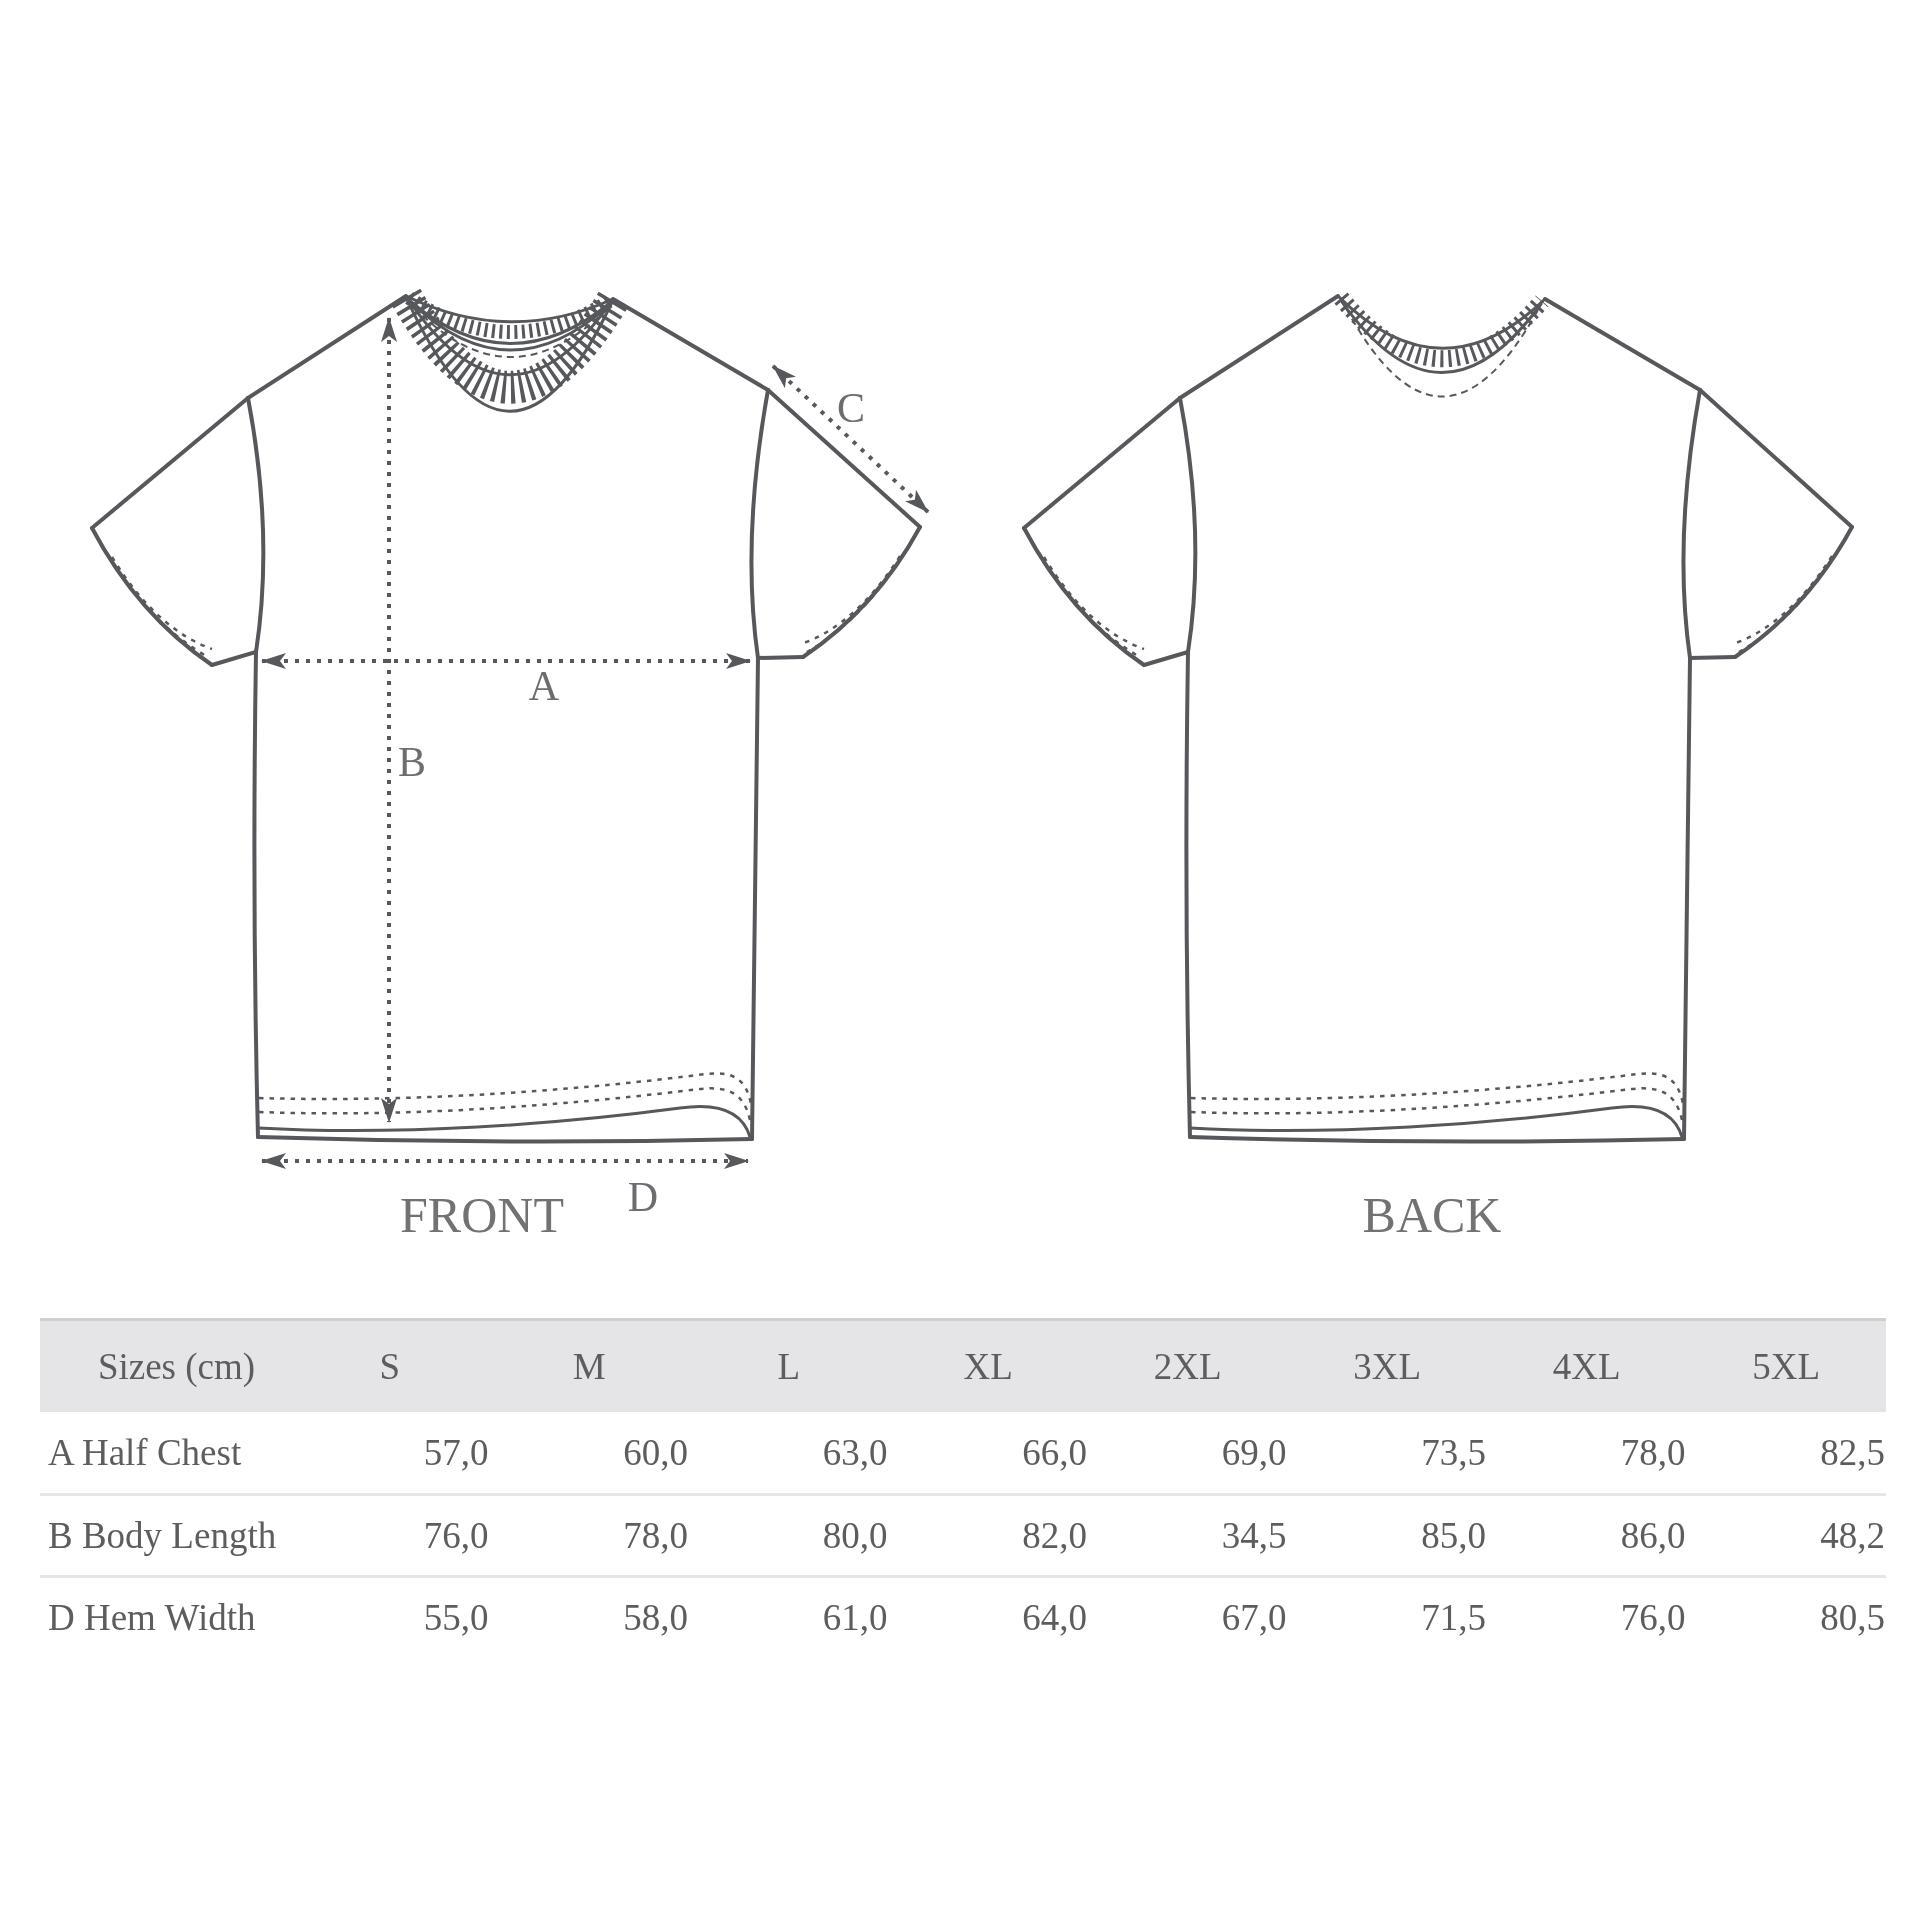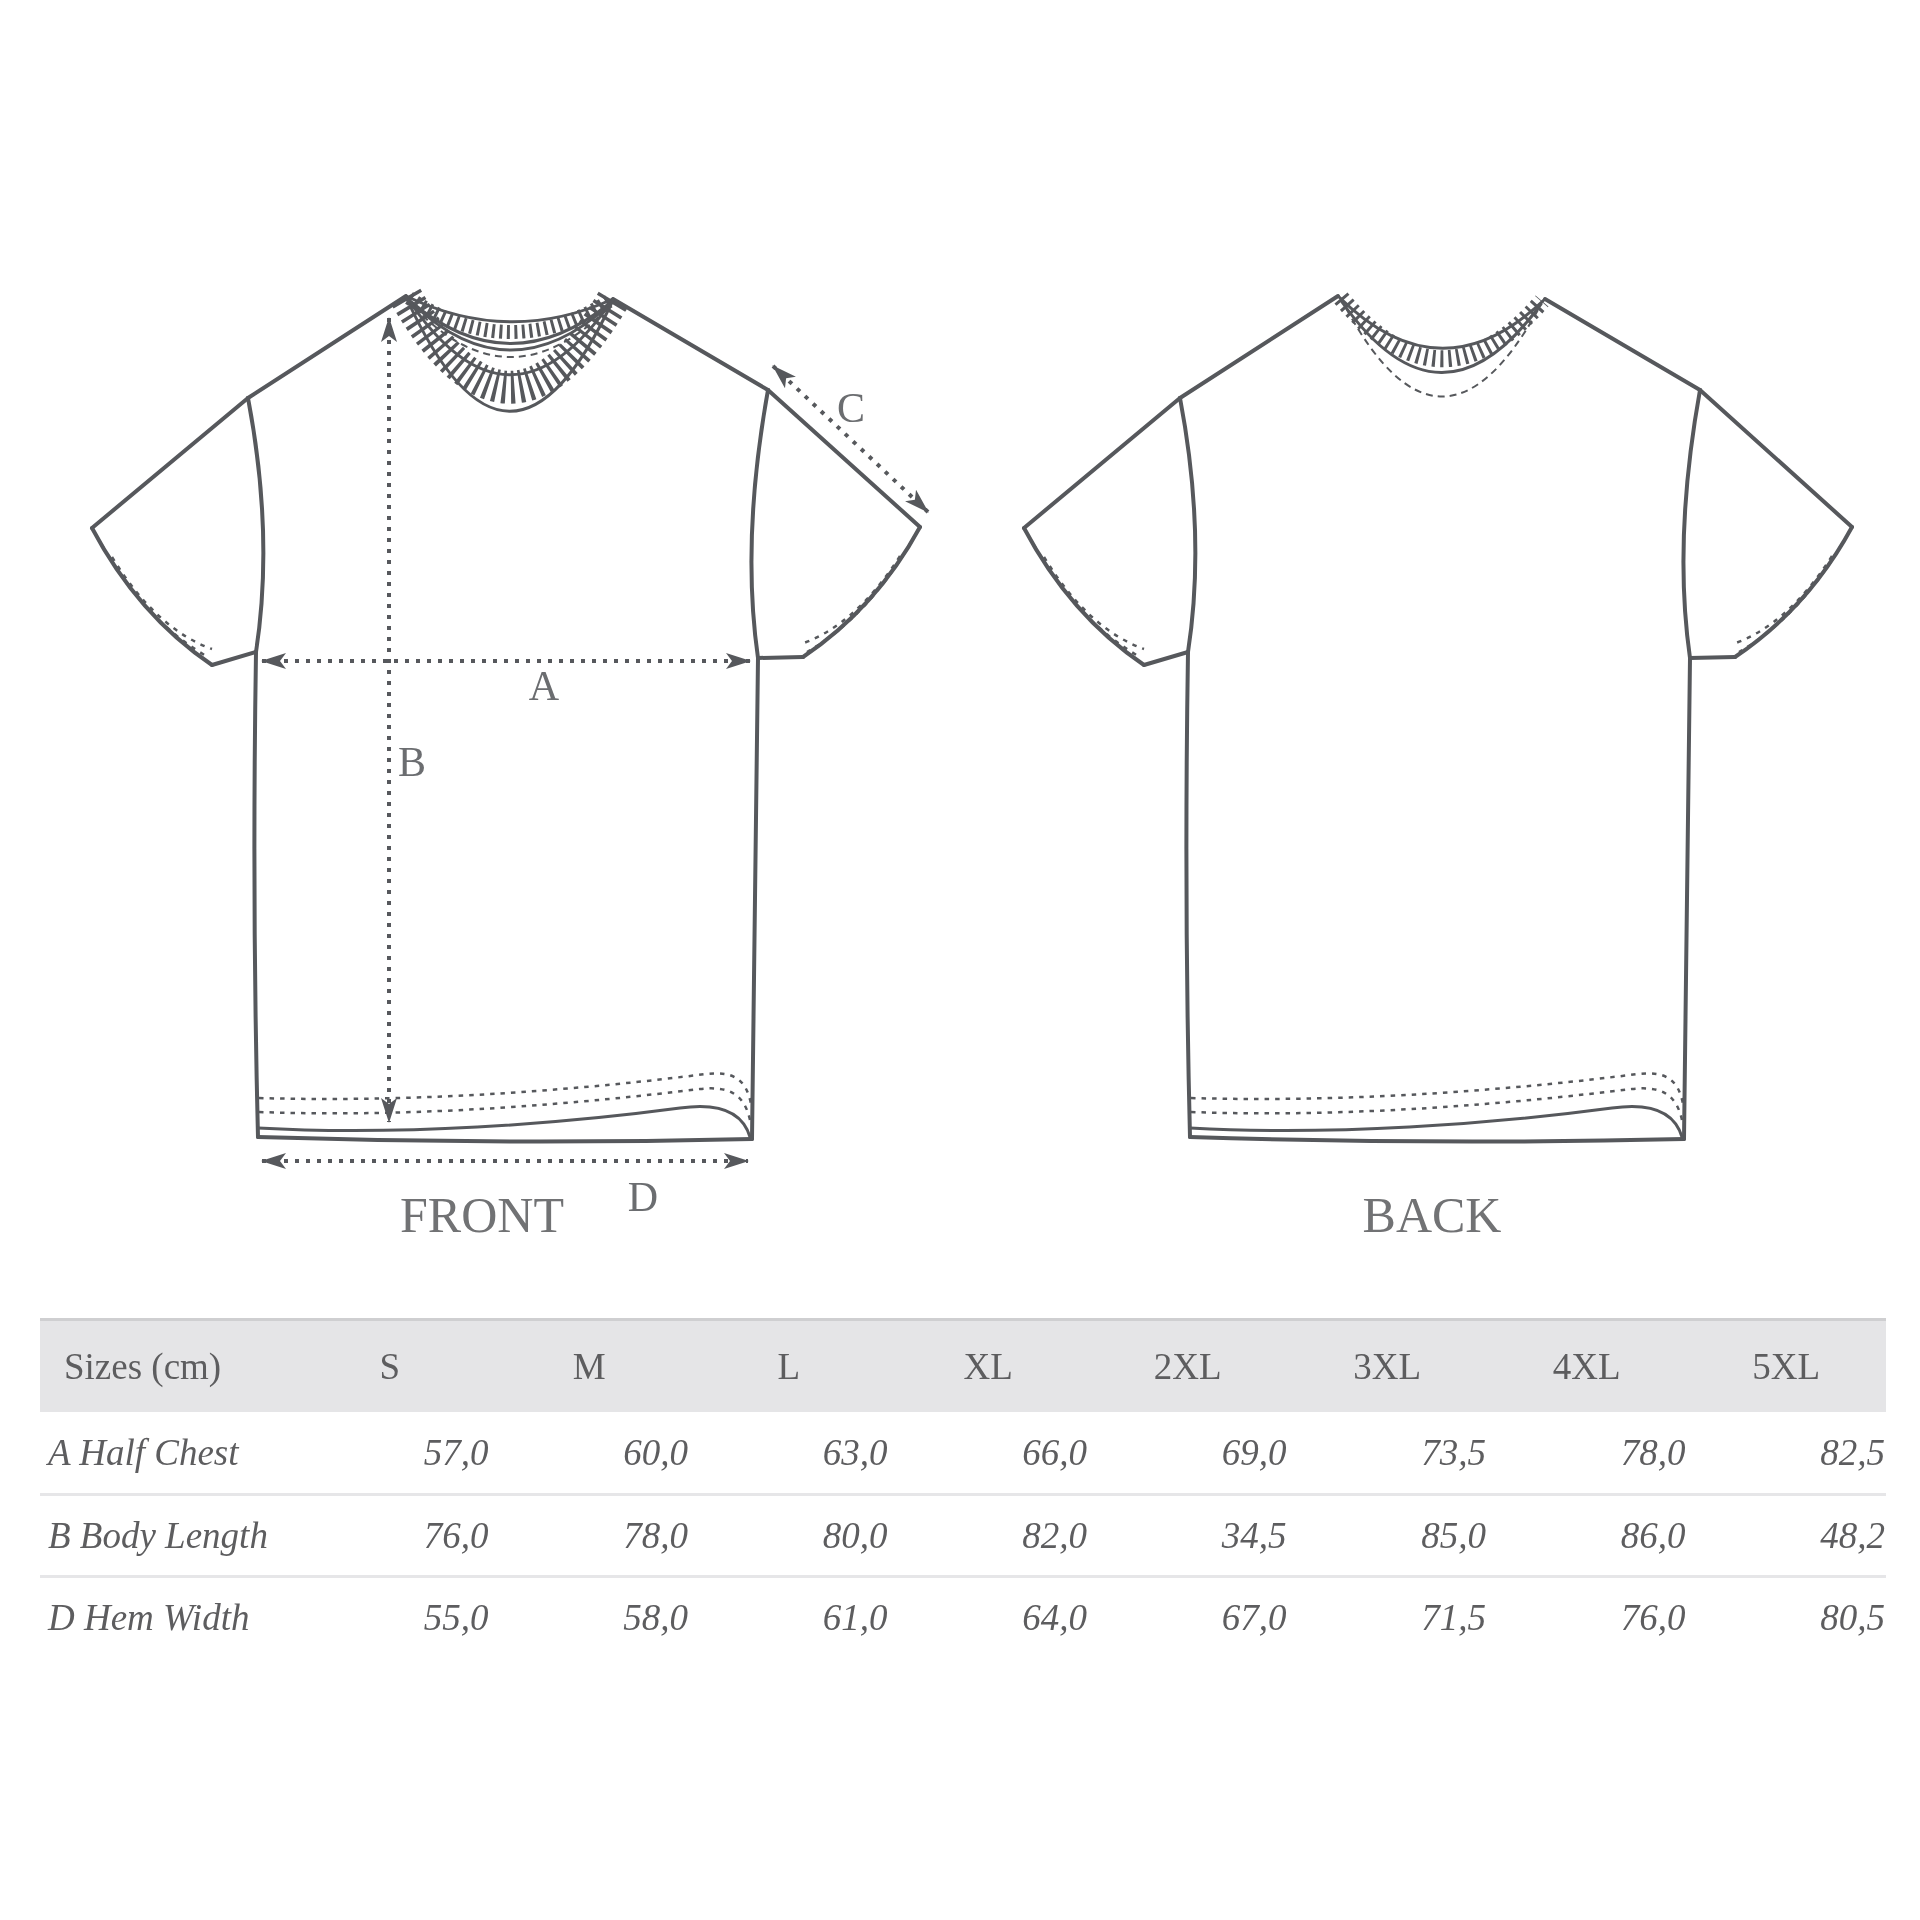--- a/index.html
+++ b/index.html
@@ -5,22 +5,22 @@
   html,body{margin:0;padding:0;background:#fff;}
   .screen{position:relative;width:1920px;height:1920px;background:#ffffff;overflow:hidden;
           font-family:"Liberation Serif",serif;}
   .diagram-svg{position:absolute;left:0;top:0;}
   
   .size-table{position:absolute;left:40px;top:1318px;width:1846px;border-collapse:collapse;
               table-layout:fixed;color:#5d5d5f;font-size:37px;}
   .size-table col.label-col{width:250px;}
   .size-table thead tr{background:#e5e5e7;border-top:3px solid #cfcfd1;}
   .size-table thead th{height:89px;font-weight:normal;text-align:center;vertical-align:middle;}
-  .size-table thead th.row-label{text-align:left;padding-left:24px;}
-  .size-table tbody tr{height:82px;font-style:italic;}
+  .size-table thead th.row-label{text-align:center;padding-left:24px;}
+  .size-table tbody tr{height:82px;}
   .size-table tbody tr + tr{border-top:3px solid #e6e6e8;}
   .size-table tbody th{font-weight:normal;text-align:left;padding-left:8px;vertical-align:middle;}
   .size-table tbody td{text-align:right;vertical-align:middle;}
   
   .ln{fill:none;stroke:#56585c;stroke-width:4;stroke-linecap:round;stroke-linejoin:round;}
   .ln-thin{fill:none;stroke:#56585c;stroke-width:3;stroke-linecap:round;}
   .rib{fill:none;stroke:#56585c;stroke-linecap:butt;}
   .stitch{fill:none;stroke:#56585c;stroke-width:2.5;stroke-dasharray:4.5 6;stroke-linecap:butt;}
   .stitch-dash{fill:none;stroke:#56585c;stroke-width:2;stroke-dasharray:7 5;}
   .dim{fill:none;stroke:#56585c;stroke-width:4;stroke-dasharray:4 7;stroke-linecap:butt;}

